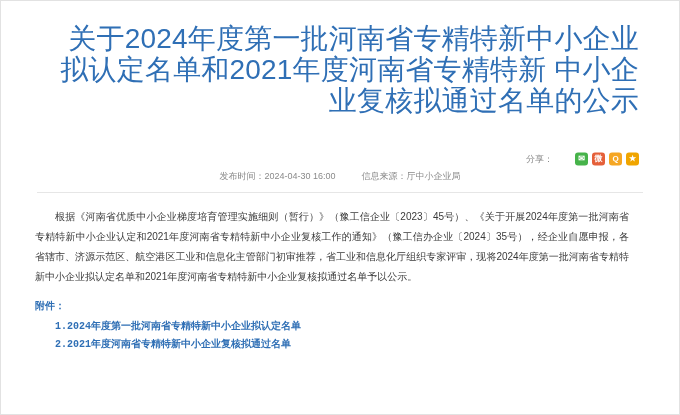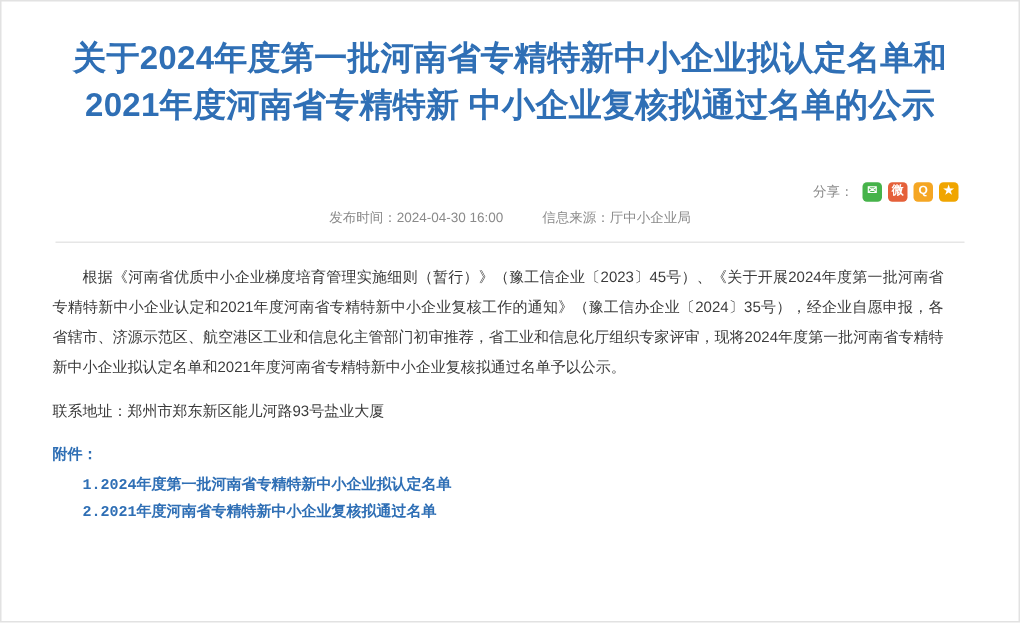--- a/index.html
+++ b/index.html
@@ -19,25 +19,25 @@
     width: 680px;
     height: 415px;
     box-sizing: border-box;
     border: 1px solid #e2e2e2;
     background: #ffffff;
   }
   .content {
     padding: 16px 34px 0 34px;
   }
   .title {
-    text-align: center;
+    text-align: right;
     color: #2f6fb5;
-    font-size: 22px;
+    font-size: 28px;
     line-height: 31px;
-    font-weight: bold;
+    font-weight: normal;
     letter-spacing: 0.2px;
     margin: 6px 6px 0 6px;
   }
   .meta-bar {
     display: flex;
     align-items: center;
     justify-content: center;
     gap: 26px;
     font-size: 9px;
     color: #8a8a8a;
@@ -53,21 +53,21 @@
     right: 6px;
     top: 50%;
     transform: translateY(-50%);
     display: flex;
     align-items: center;
     gap: 4px;
   }
   .share-label {
     font-size: 9px;
     color: #8a8a8a;
-    margin-right: 2px;
+    margin-right: 18px;
   }
   .share-icon {
     width: 13px;
     height: 13px;
     border-radius: 3px;
     display: inline-flex;
     align-items: center;
     justify-content: center;
     color: #ffffff;
     font-size: 8px;
@@ -126,21 +126,20 @@
         <span class="share-icon" style="background:#e5603a">微</span>
         <span class="share-icon" style="background:#f5a623">Q</span>
         <span class="share-icon" style="background:#f0a500">★</span>
       </span>
     </div>
 
     <div class="divider"></div>
 
     <div class="body-text">
       <p class="para indent">根据《河南省优质中小企业梯度培育管理实施细则（暂行）》（豫工信企业〔2023〕45号）、《关于开展2024年度第一批河南省专精特新中小企业认定和2021年度河南省专精特新中小企业复核工作的通知》（豫工信办企业〔2024〕35号），经企业自愿申报，各省辖市、济源示范区、航空港区工业和信息化主管部门初审推荐，省工业和信息化厅组织专家评审，现将2024年度第一批河南省专精特新中小企业拟认定名单和2021年度河南省专精特新中小企业复核拟通过名单予以公示。</p>
-      <p class="para">联系地址：郑州市郑东新区能儿河路93号盐业大厦</p>
 
       <div class="attach-title">附件：</div>
       <a class="attach-item" href="#">1.2024年度第一批河南省专精特新中小企业拟认定名单</a>
       <a class="attach-item" href="#">2.2021年度河南省专精特新中小企业复核拟通过名单</a>
 
     </div>
 
   </div>
 </div>
 

